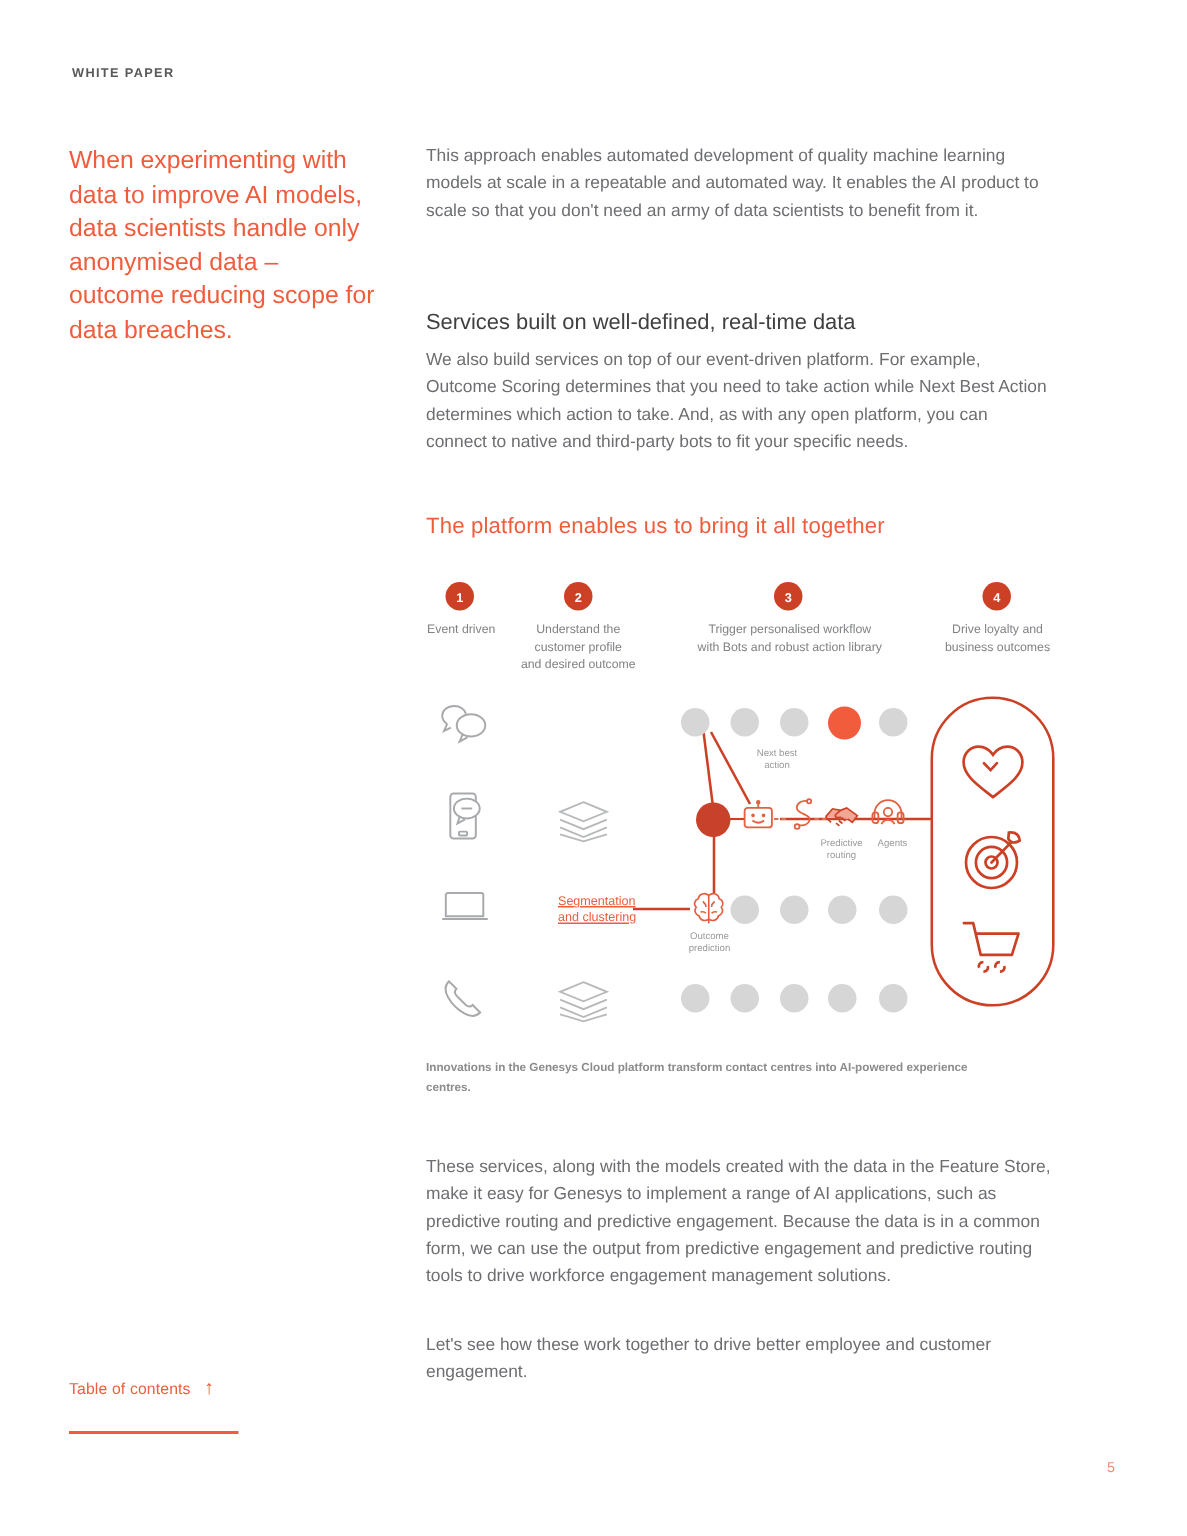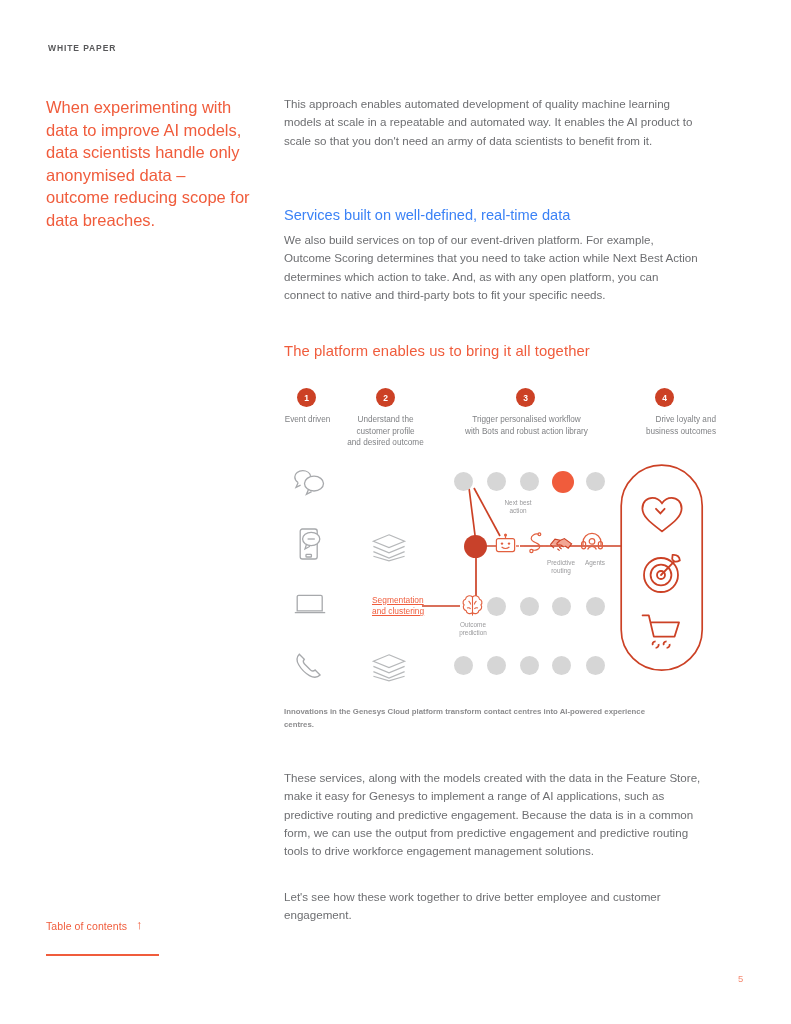--- a/index.html
+++ b/index.html
@@ -90,21 +90,21 @@
     line-height: 18.3px;
     color: #6d6e71;
     margin: 0;
   }
   .p1 { position: absolute; top: 95px; width: 414px; }
   .h2 {
     position: absolute;
     top: 205px;
     font-size: 14.6px;
     line-height: 20px;
-    color: #3b82f6;
+    color: #404040;
     font-weight: 400;
     margin: 0;
   }
   .p2 { position: absolute; top: 231px; width: 416px; }
   .h3-orange {
     position: absolute;
     top: 343px;
     font-size: 14.8px;
     color: #f05c3c;
     font-weight: 400;
@@ -221,21 +221,21 @@
     <div class="step-num" style="left:92px;  top:0px;">2</div>
     <div class="step-num" style="left:232px; top:0px;">3</div>
     <div class="step-num" style="left:371px; top:0px;">4</div>
 
     <div class="step-label" style="left:-14px; top:26px; width:75px; white-space:pre-line;">Event driven</div>
     <div class="step-label" style="left:165px; top:26px; width:155px; white-space:pre-line;">Trigger personalised workflow
 with Bots and robust action library</div>
     <div class="step-label" style="left:50px;  top:26px; width:103px; white-space:pre-line;">Understand the
 customer profile
 and desired outcome</div>
-    <div class="step-label" style="left:330px; top:26px; width:102px; white-space:pre-line;text-align:right;">Drive loyalty and
+    <div class="step-label" style="left:330px; top:26px; width:102px; white-space:pre-line;">Drive loyalty and
 business outcomes</div>
 
     <div class="ch-icon" style="left:10px; top:82px;">
       <svg width="32" height="26" viewBox="0 0 32 26" fill="none" stroke="#a7a9ac" stroke-width="1.3">
         <path d="M4 12.5c-2 -1.4 -3.2 -3.3 -3.2 -5.4 0 -3.6 3.6 -6.4 8 -6.4 3.9 0 7.2 2.2 7.8 5.2"></path>
         <path d="M4.2 12.4 L2 17.3 L6.6 15.1"></path>
         <ellipse cx="20" cy="13.6" rx="9.5" ry="7.4"></ellipse>
         <path d="M14.6 19.3 L12.4 24.4 L17.6 21.6"></path>
       </svg>
     </div>

